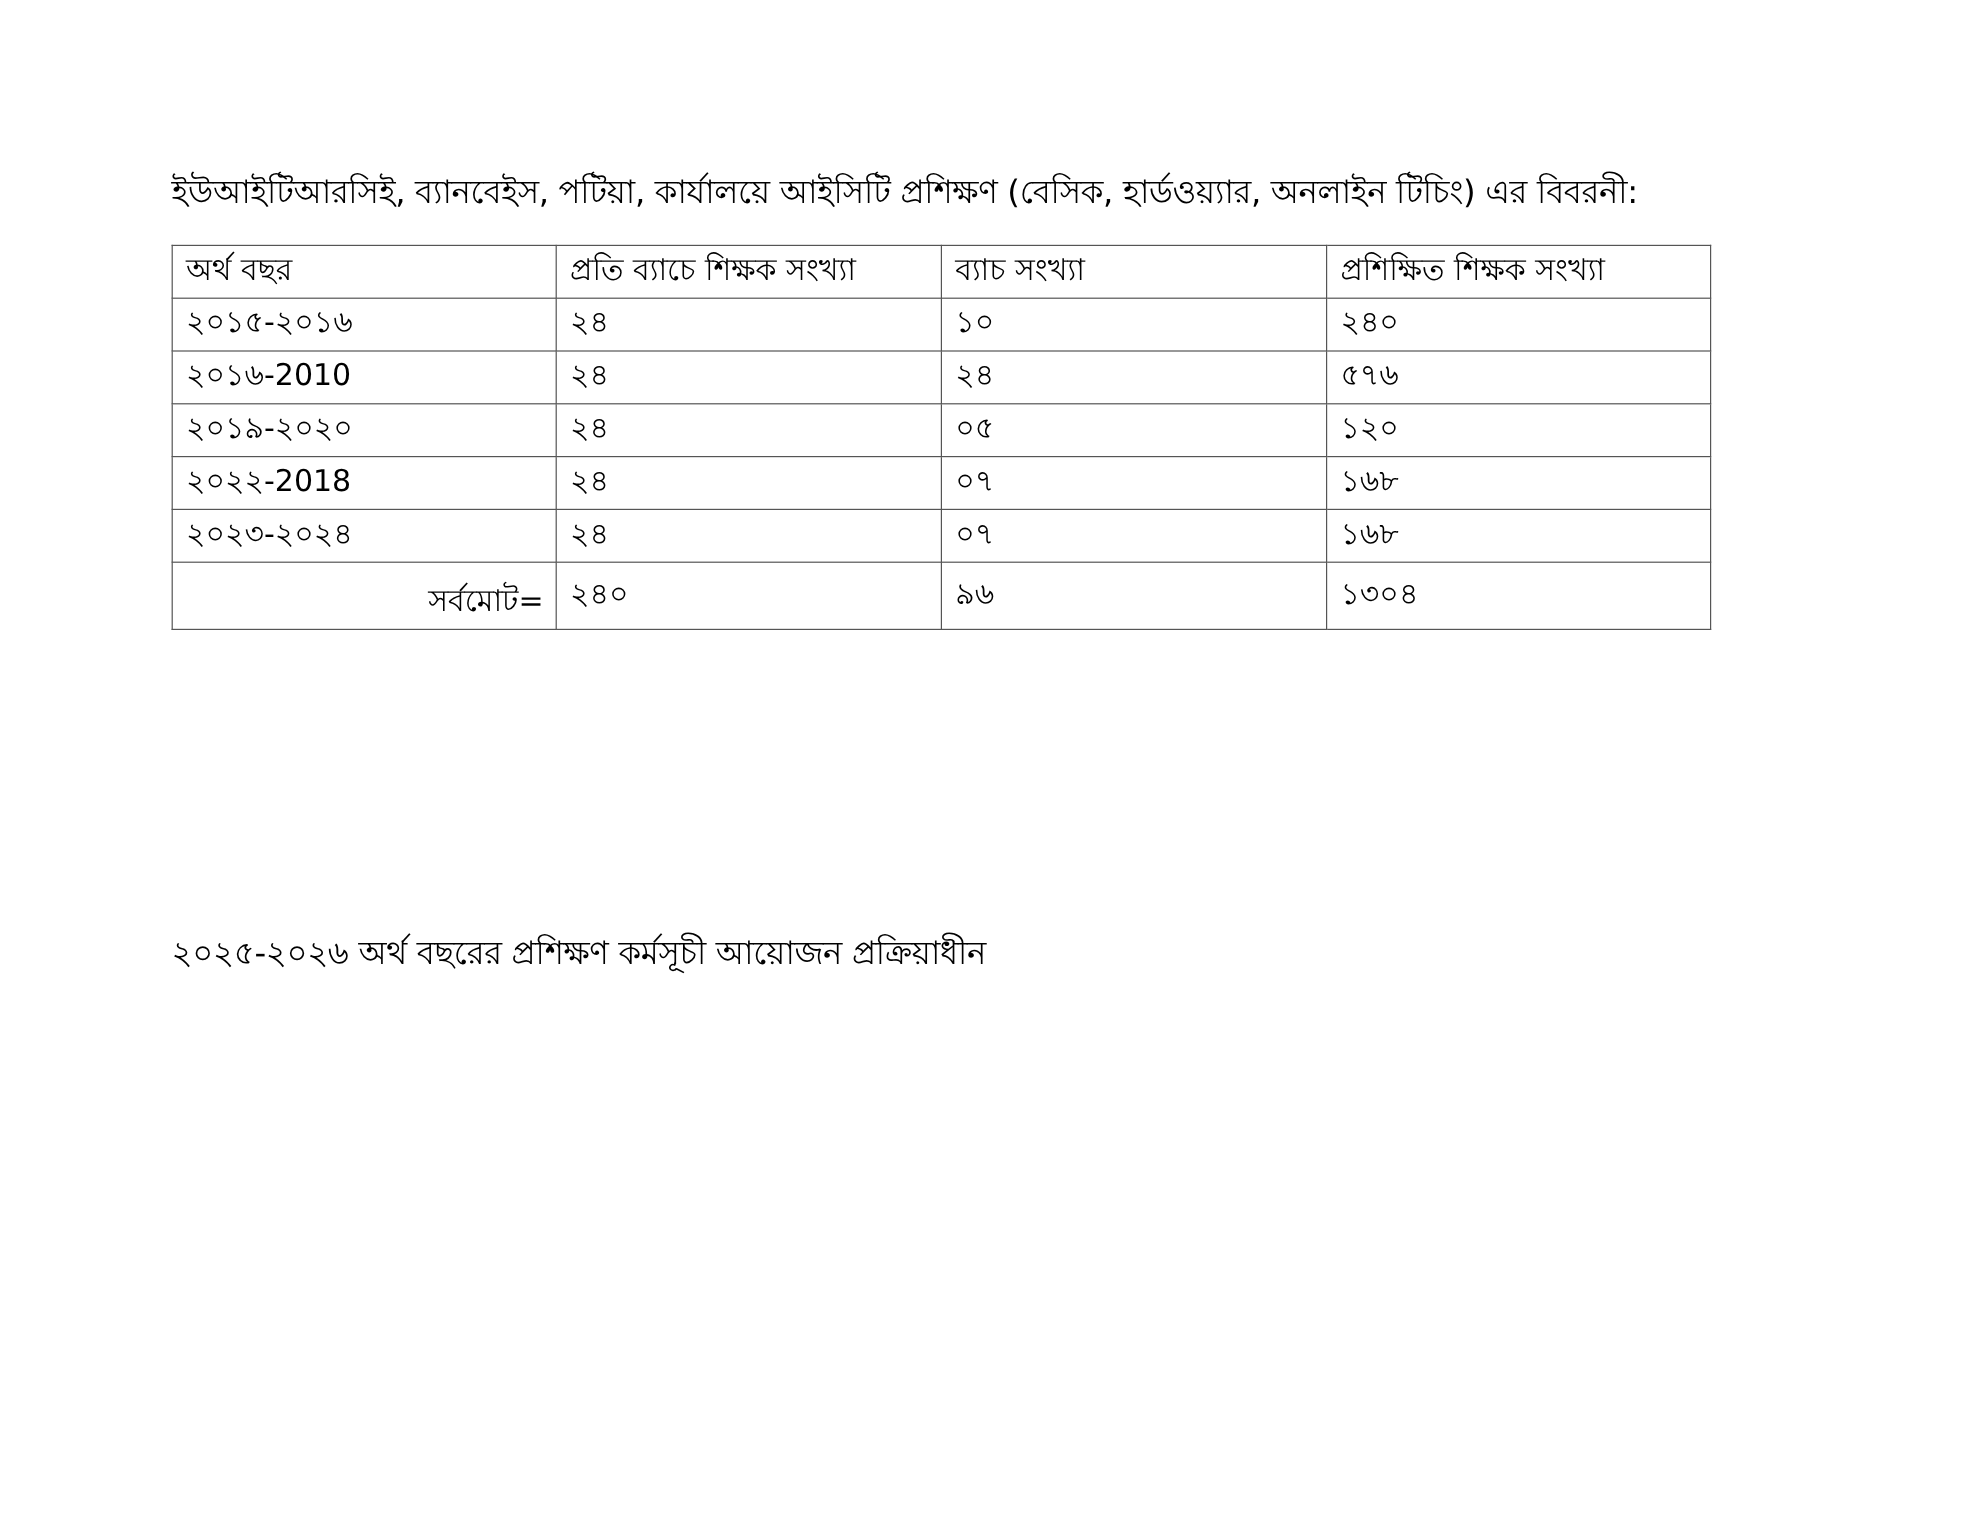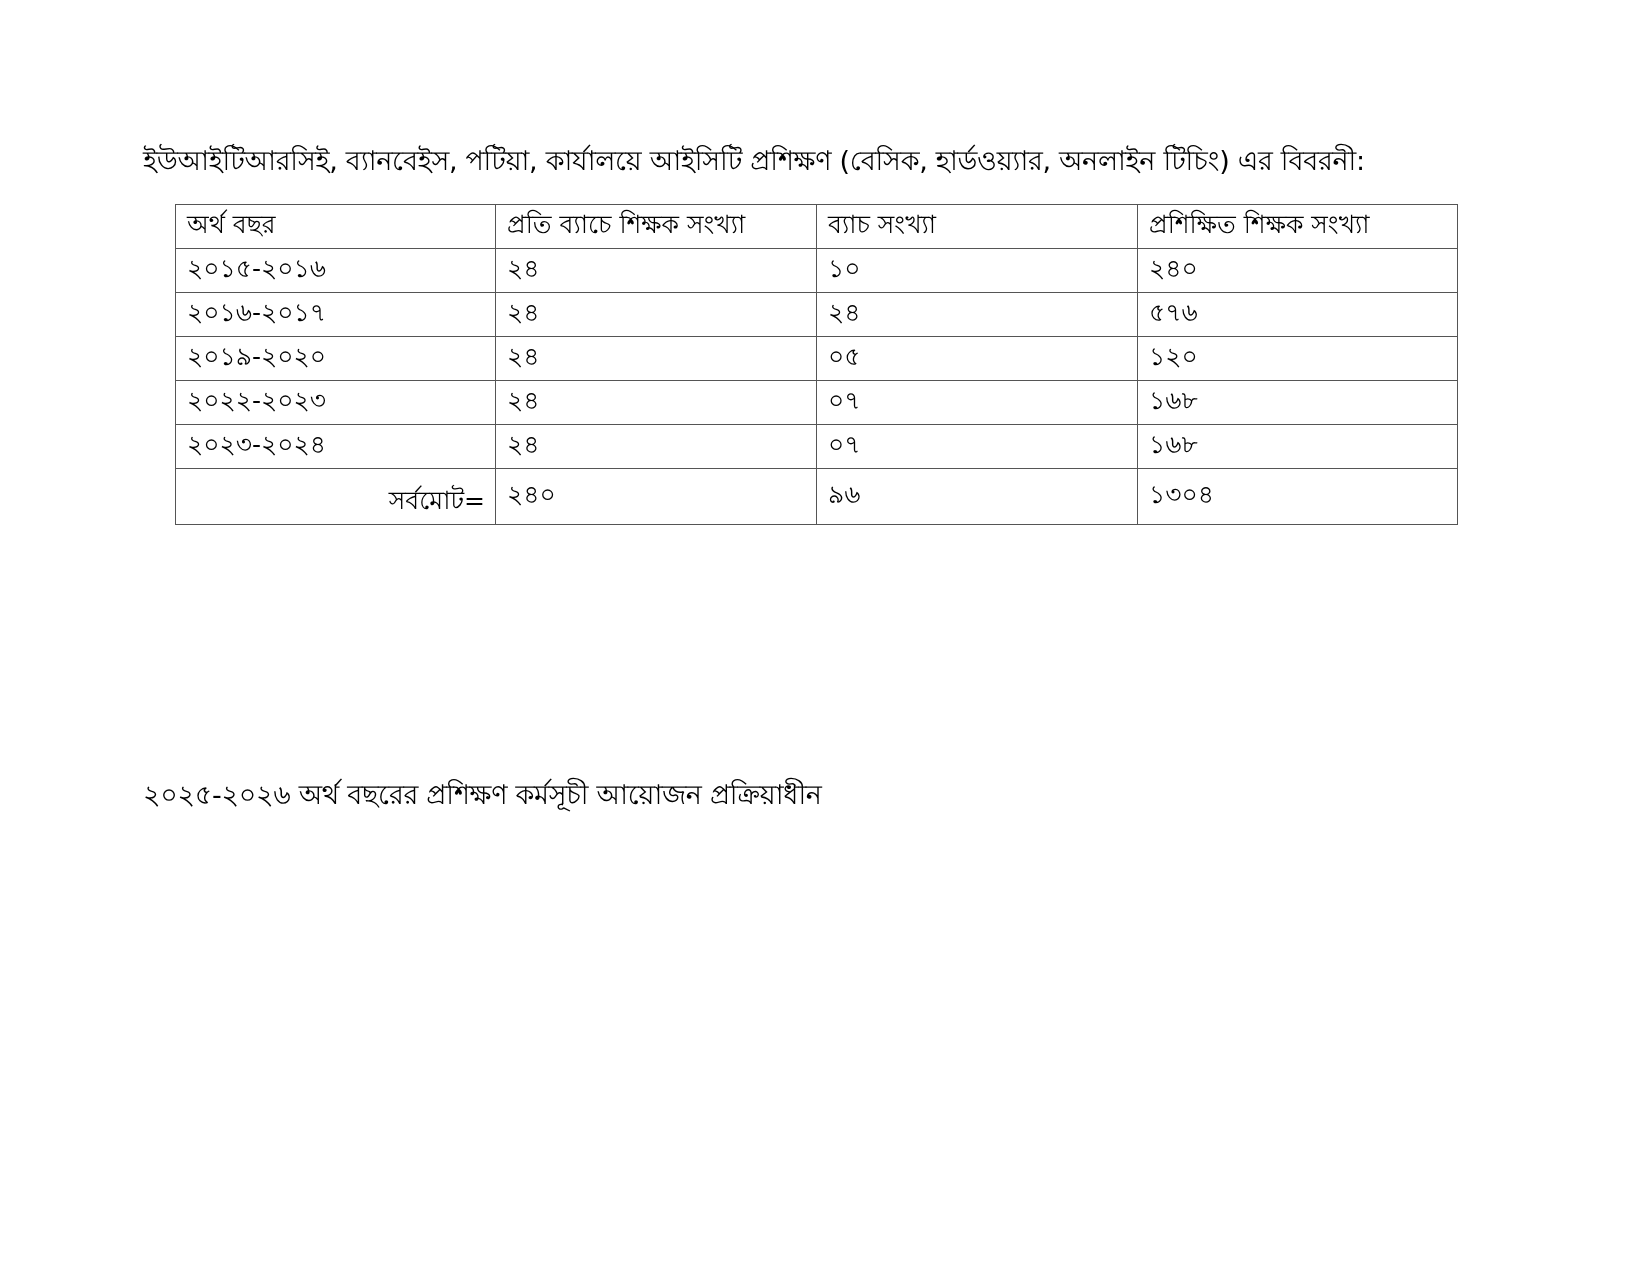--- a/index.html
+++ b/index.html
@@ -7,21 +7,21 @@
     width: 1650px; height: 1275px; position: relative; overflow: hidden;
     font-family: "DejaVu Sans", "Liberation Sans", sans-serif; color: #000;
   }
   .title {
     position: absolute; left: 143px; top: 143px;
     font-size: 27px; line-height: 36px; white-space: nowrap;
     letter-spacing: -0.3px;
   }
   table.data {
     position: absolute; left: 143px; top: 204px;
-    width: 1282px; border-collapse: collapse; table-layout: fixed; margin-left: 32px;
+    width: 1282px; border-collapse: collapse; table-layout: fixed;
   }
   table.data td, table.data th {
     border: 1.5px solid #555;
     height: 41px; padding: 0 0 0 11px;
     font-size: 25px; font-weight: normal; text-align: left;
     vertical-align: middle; white-space: nowrap; overflow: hidden;
   }
   table.data col.c1 { width: 320px; }
   table.data col.c2 { width: 321px; }
   table.data col.c3 { width: 321px; }
@@ -54,33 +54,33 @@
     </tr>
   </thead>
   <tbody>
     <tr>
       <td>২০১৫-২০১৬</td>
       <td>২৪</td>
       <td>১০</td>
       <td>২৪০</td>
     </tr>
     <tr>
-      <td>২০১৬-২০১৭</td>
+      <td>২০১৬-2010</td>
       <td>২৪</td>
       <td>২৪</td>
       <td>৫৭৬</td>
     </tr>
     <tr>
       <td>২০১৯-২০২০</td>
       <td>২৪</td>
       <td>০৫</td>
       <td>১২০</td>
     </tr>
     <tr>
-      <td>২০২২-২০২৩</td>
+      <td>২০২২-2018</td>
       <td>২৪</td>
       <td>০৭</td>
       <td>১৬৮</td>
     </tr>
     <tr>
       <td>২০২৩-২০২৪</td>
       <td>২৪</td>
       <td>০৭</td>
       <td>১৬৮</td>
     </tr>

